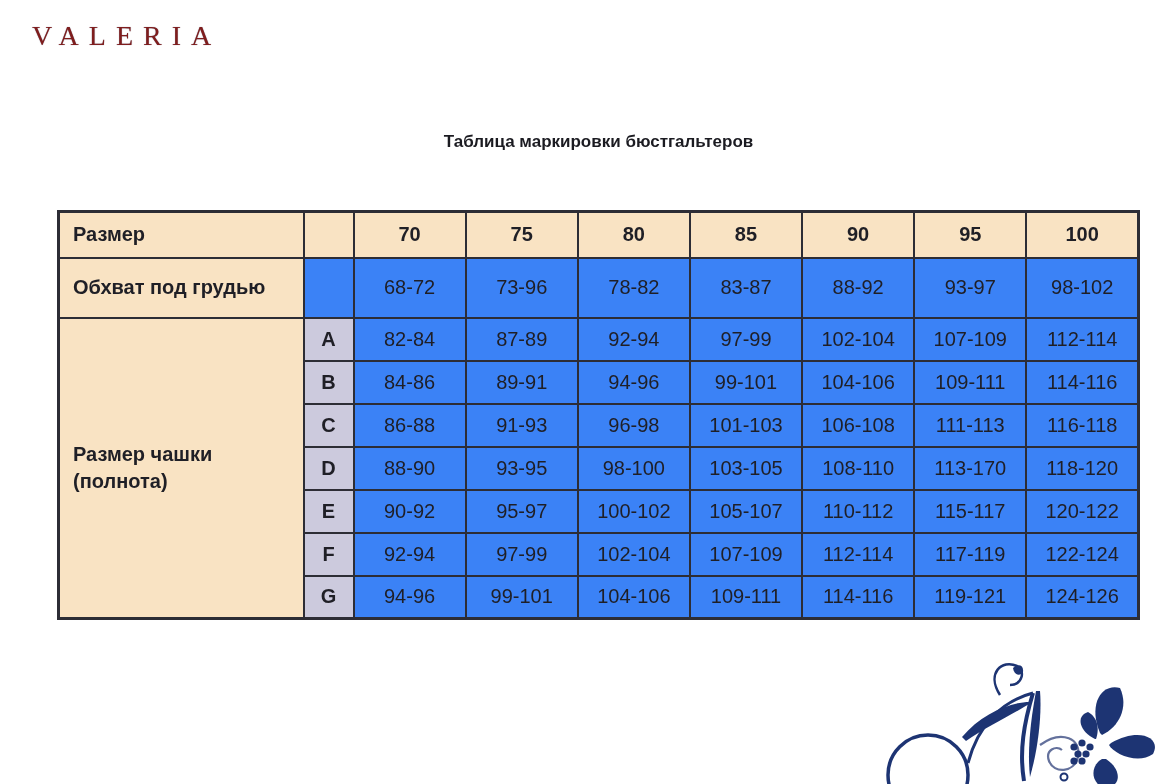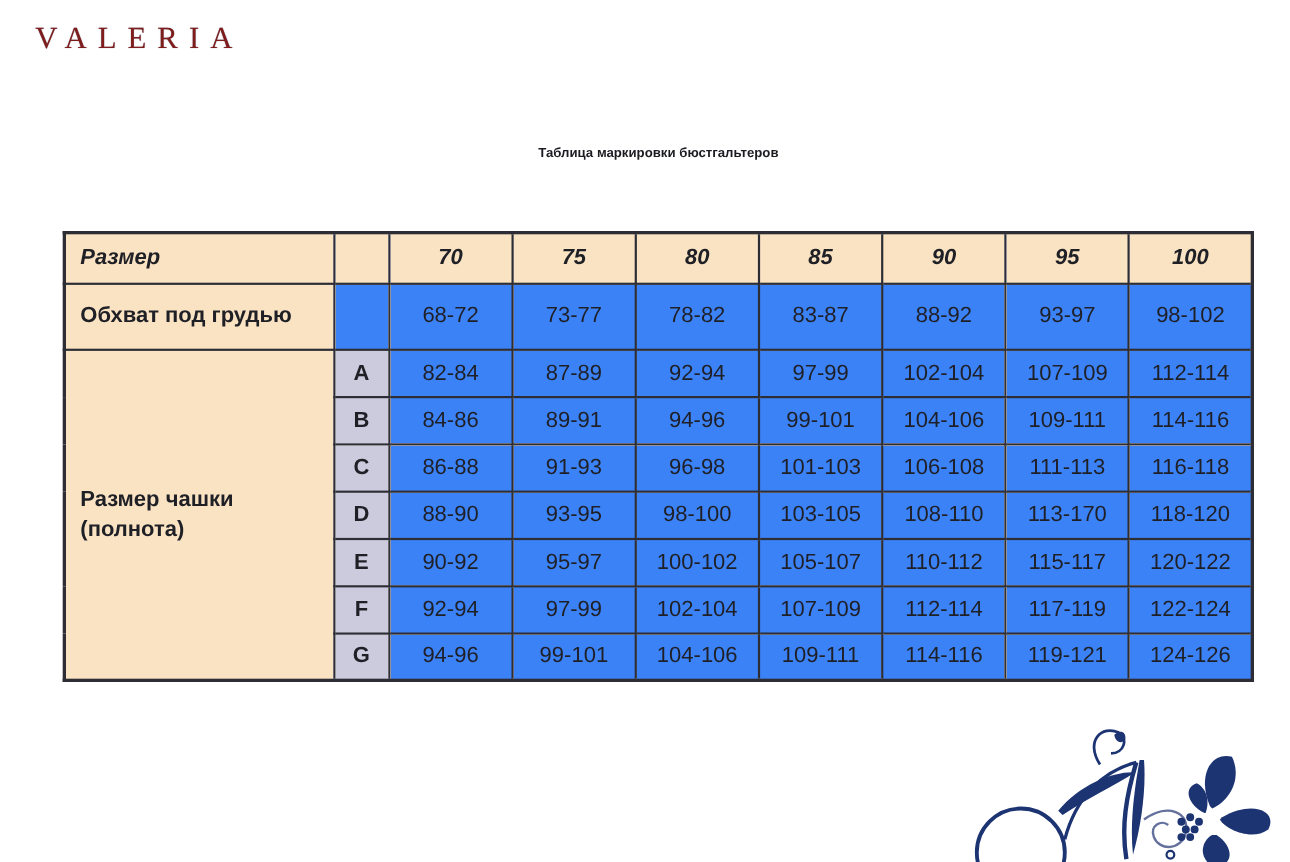--- a/index.html
+++ b/index.html
@@ -8,32 +8,32 @@
     background:#ffffff;font-family:"Liberation Sans",sans-serif;color:#1f1f26;
   }
   .logo{
     position:absolute;left:32px;top:20px;
     font-family:"Liberation Serif",serif;font-size:28px;font-weight:400;
     letter-spacing:10px;color:#7f1d1d;
     text-shadow:0 0 1px #8d93a3;
   }
   .title{
     position:absolute;left:57px;top:132px;width:1083px;text-align:center;
-    font-size:12px;font-weight:bold;color:#1b1b21;
+    font-size:17px;font-weight:bold;color:#1b1b21;
   }
   table.size-table{
     position:absolute;left:57px;top:210px;width:1083px;
     border-collapse:collapse;table-layout:fixed;
     border:3px solid #2d2d35;
   }
   .size-table td{
     border:2px solid #2d2d35;text-align:center;vertical-align:middle;
     font-size:20px;color:#1f1f26;padding:0;overflow:hidden;
   }
-  .size-table tr.row-size{height:46px;font-style:italic;}
+  .size-table tr.row-size{height:46px;}
   .size-table tr.row-under{height:60px;}
   .size-table tr.cup-row{height:43px;}
   .size-table td.label{
     text-align:left;padding-left:13px;font-weight:bold;
   }
   .size-table td.cup-label{
     font-size:20px;line-height:1.35;padding-right:28px;
   }
   .peach{background:#f9e3c3;}
   .lav{background:#cccadd;}
@@ -77,21 +77,21 @@
       <td class="peach bold">80</td>
       <td class="peach bold">85</td>
       <td class="peach bold">90</td>
       <td class="peach bold">95</td>
       <td class="peach bold">100</td>
     </tr>
     <tr class="row-under">
       <td class="peach label">Обхват под грудью</td>
       <td class="white"></td>
       <td class="white">68-72</td>
-      <td class="white">73-77</td>
+      <td class="white">73-96</td>
       <td class="white">78-82</td>
       <td class="white">83-87</td>
       <td class="white">88-92</td>
       <td class="white">93-97</td>
       <td class="white">98-102</td>
     </tr>
     <tr class="cup-row">
       <td class="peach label cup-label" rowspan="7">Размер чашки (полнота)</td>
       <td class="lav cup">A</td>
       <td class="white">82-84</td>

